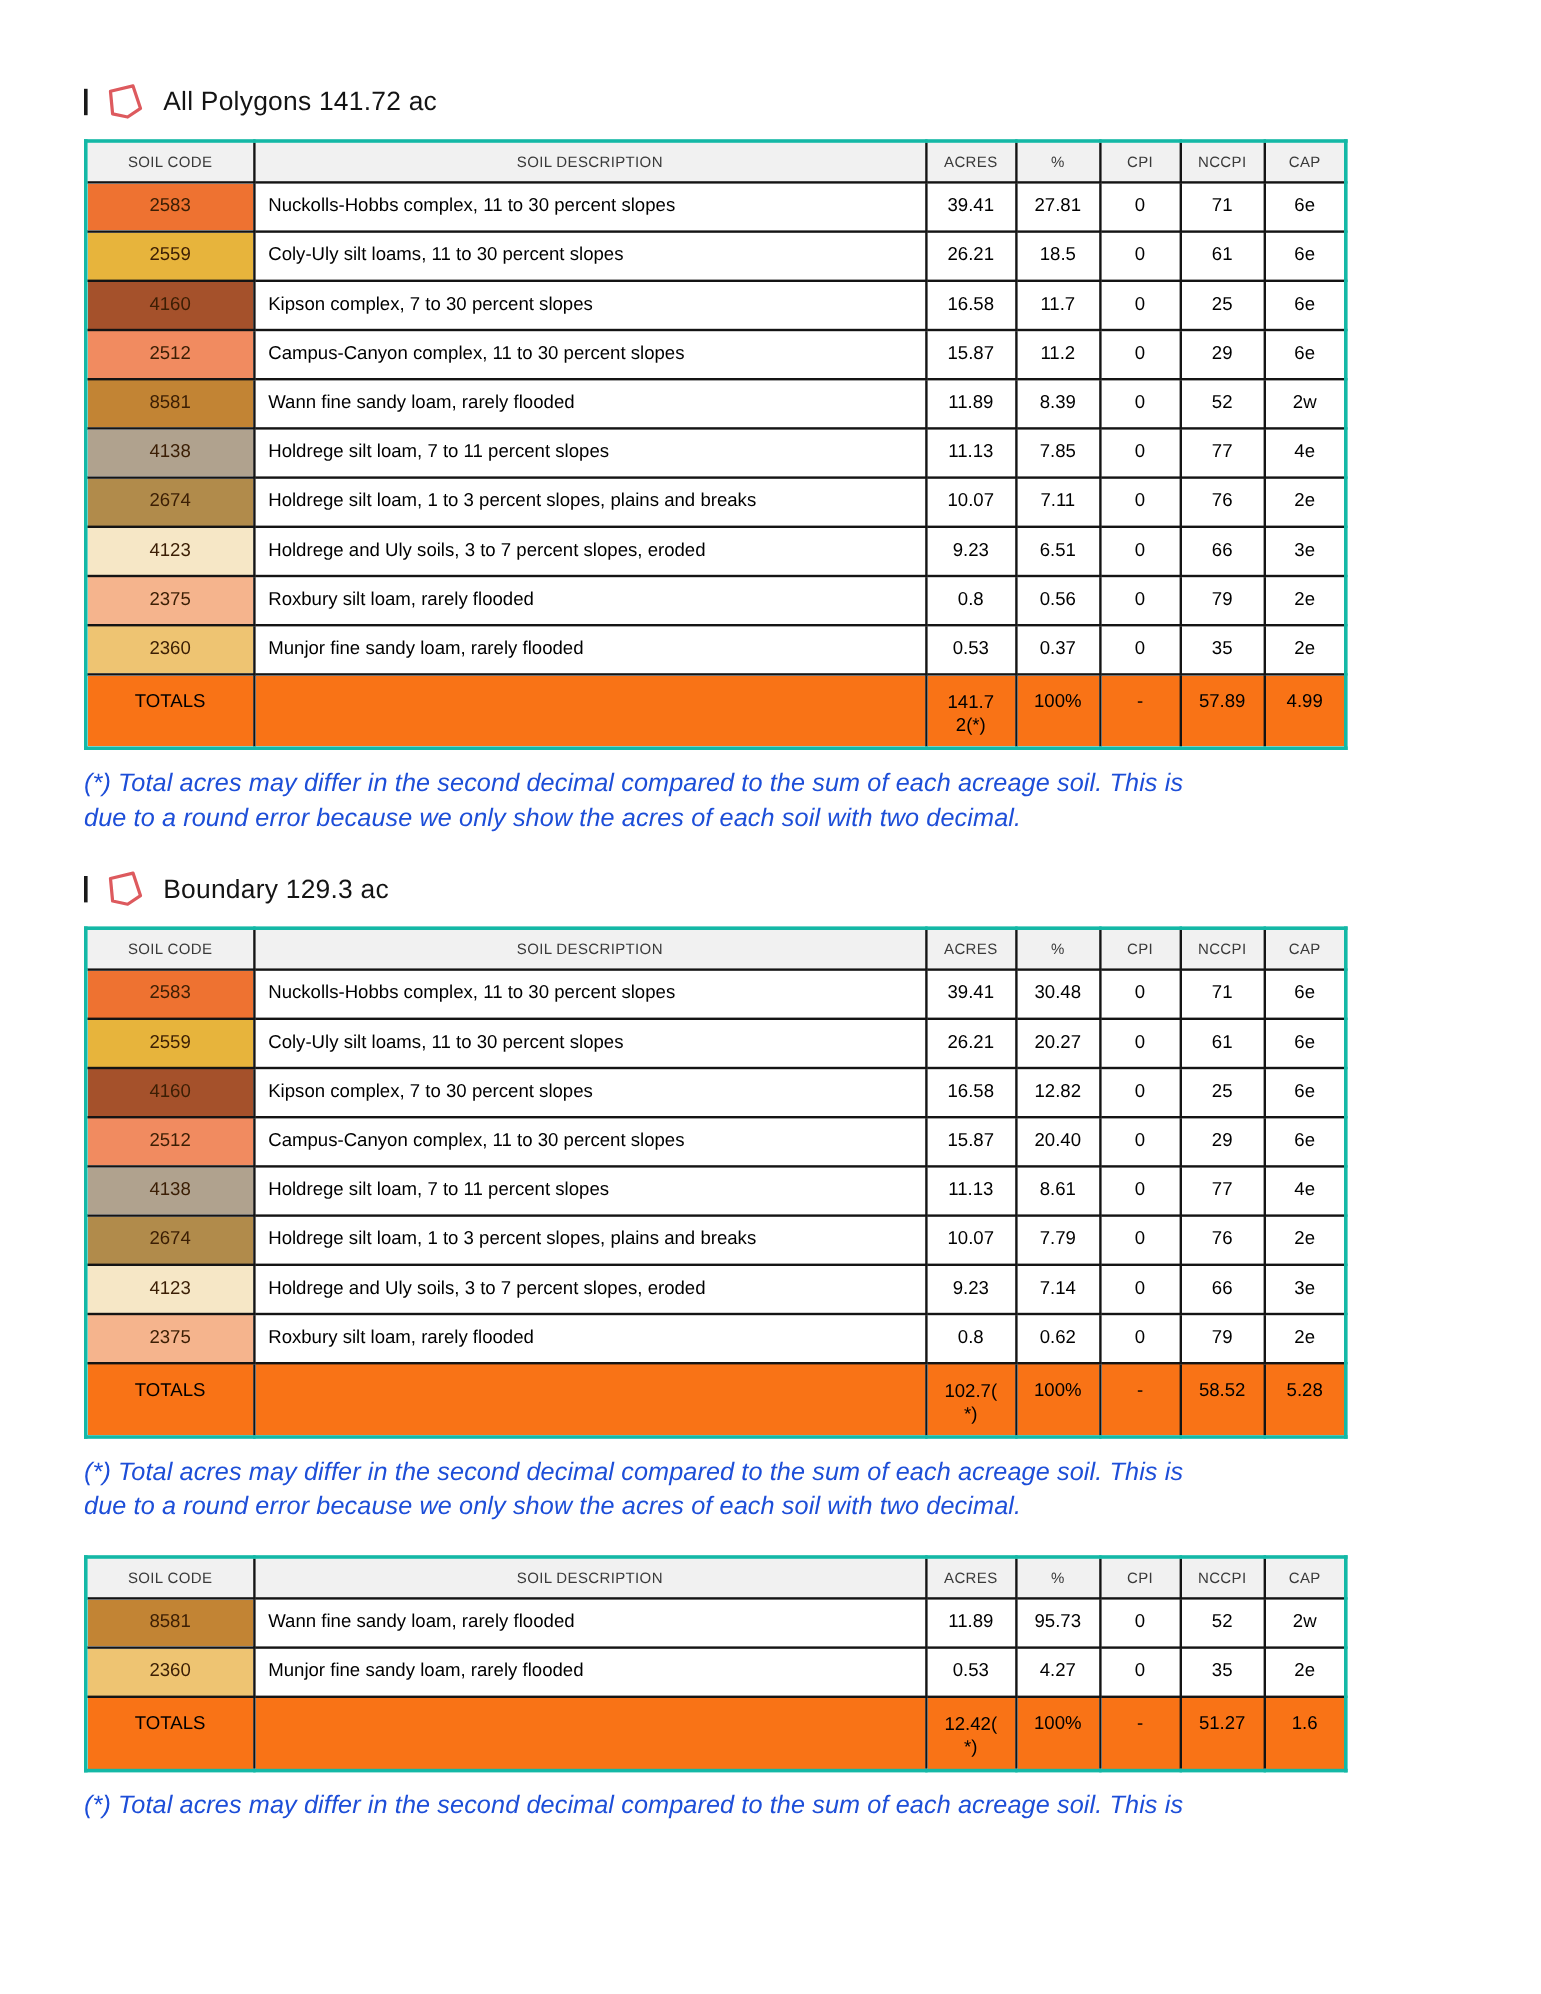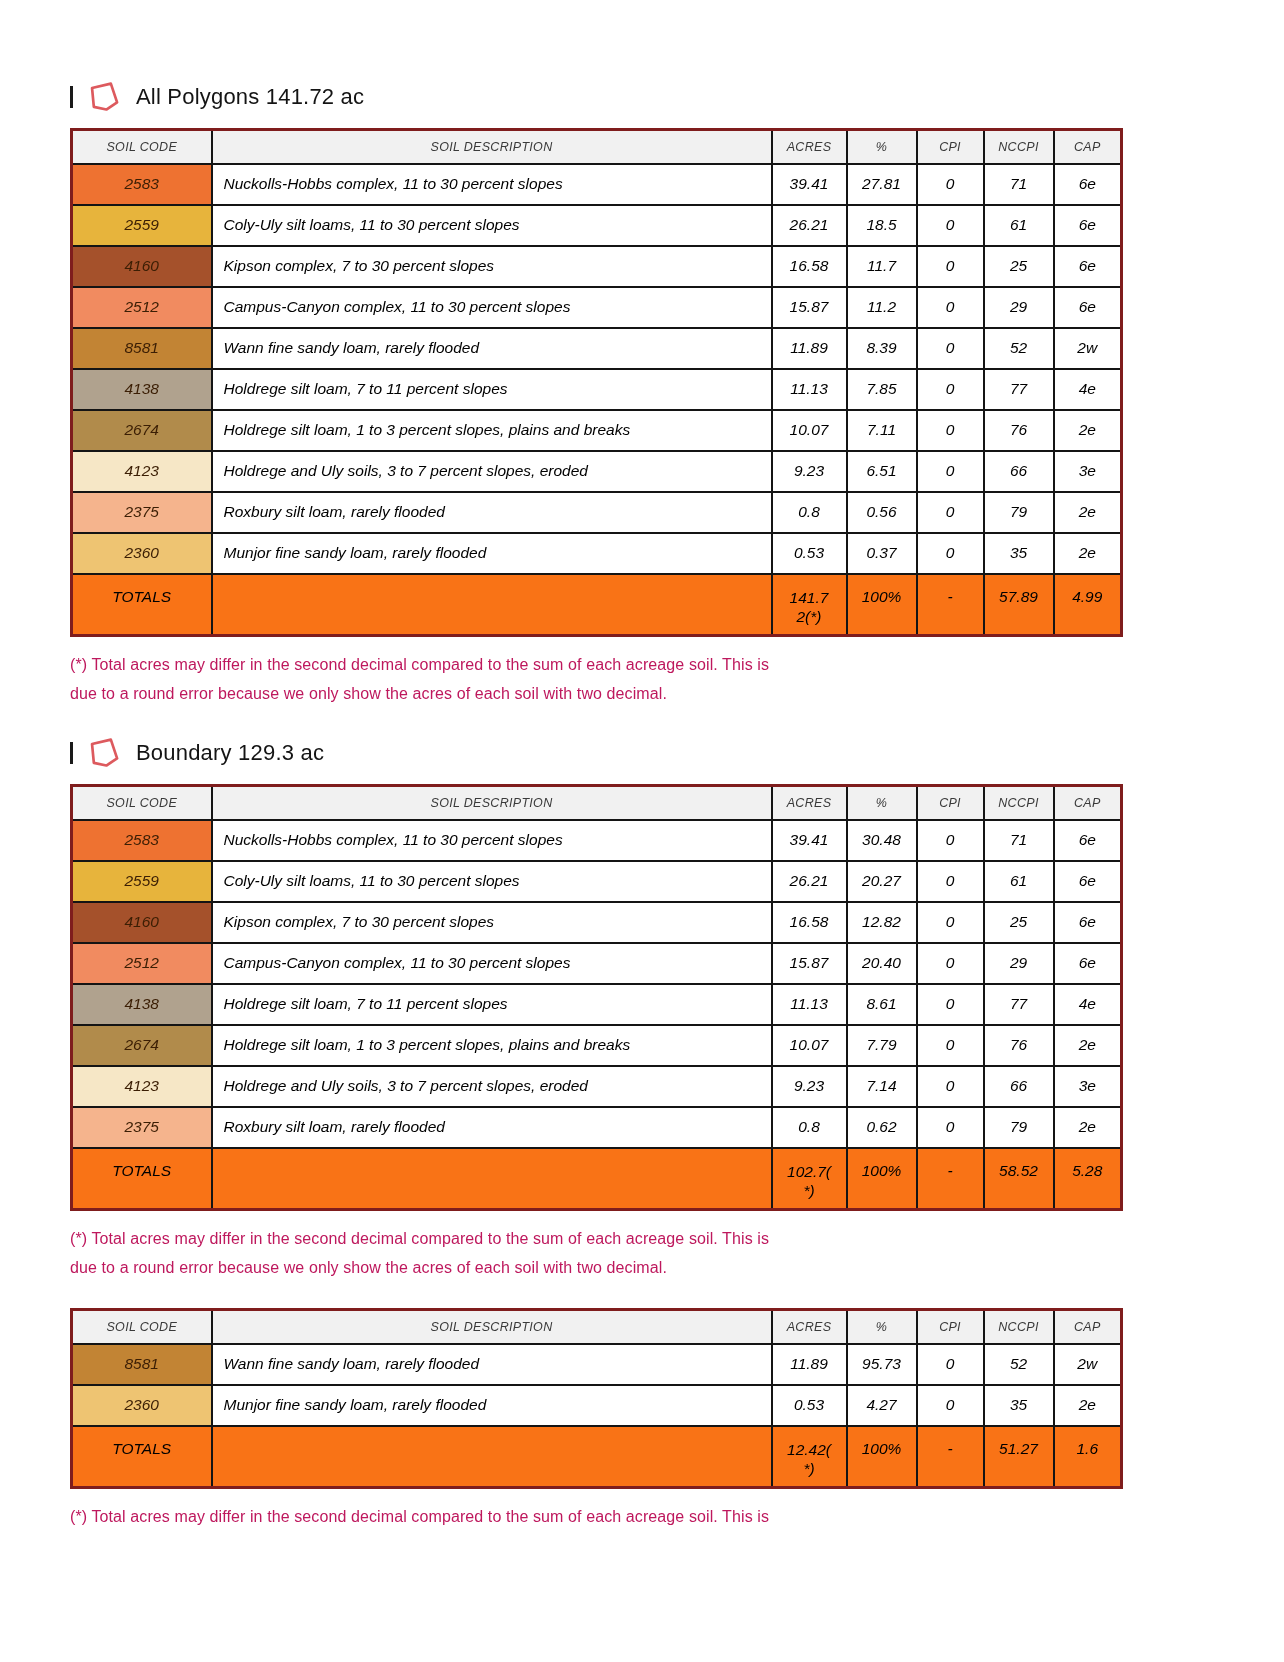--- a/index.html
+++ b/index.html
@@ -4,35 +4,34 @@
 <style>
   html, body { margin: 0; padding: 0; background: #ffffff; }
   .page {
     width: 1284px; height: 1662px; box-sizing: border-box;
     padding: 62px 76px 0 70px; overflow: hidden;
     background: #ffffff; color: #000;
     font-family: "Liberation Sans", sans-serif;
   }
   .section-header {
     display: flex; align-items: center; gap: 7px;
-    height: 38px; margin: 16px 0 12px 0;
+    height: 38px; margin: 4px 0 12px 0;
   }
   .cursor-bar {
     display: inline-block; width: 3px; height: 22px;
     background: #1a1a1a; margin-right: 3px;
   }
   .poly-icon { display: inline-flex; align-items: center; }
   .section-title {
     font-size: 22px; color: #141414; letter-spacing: 0.2px; margin-left: 10px;
   }
   table.soil-table {
     border-collapse: collapse; table-layout: fixed;
-    width: 1050px; border: 3px solid #7f1d1d;
+    width: 1050px; border: 3px solid #14b8a6;
     margin: 0 0 14px 0;
-    font-style: italic;
   }
   table.soil-table th, table.soil-table td {
     border: 2px solid #141414; box-sizing: border-box;
     text-align: center; overflow: hidden;
   }
   table.soil-table th {
     height: 34px; background: #f1f1f1; font-weight: 400;
     font-size: 12.5px; color: #3a3a3a; letter-spacing: 0.3px;
   }
   table.soil-table td {
@@ -41,22 +40,22 @@
   }
   table.soil-table td.desc { text-align: left; padding-left: 11px; margin-left: 47px; }
   table.soil-table td.code { color: #3b1e04; }
   table.soil-table tr.totals td {
     height: 62px; background: #f97316;
     vertical-align: top; padding-top: 13px;
   }
   td.pre { white-space: pre-line; line-height: 19px; }
   .footnote {
     width: 1075px; margin: 0 0 26px 0;
-    font-size: 16px; line-height: 28.5px; color: #be185d;
-    white-space: pre-line; letter-spacing: 0.1px;
+    font-size: 21px; line-height: 28.5px; color: #1d4ed8;
+    white-space: pre-line; letter-spacing: 0.1px; font-style: italic;
   }
 </style>
 </head>
 <body>
 
 <div class="page">
   <div id="sections">
   <section class="soil-section">
     <div class="section-header">
       <span class="cursor-bar"></span>

